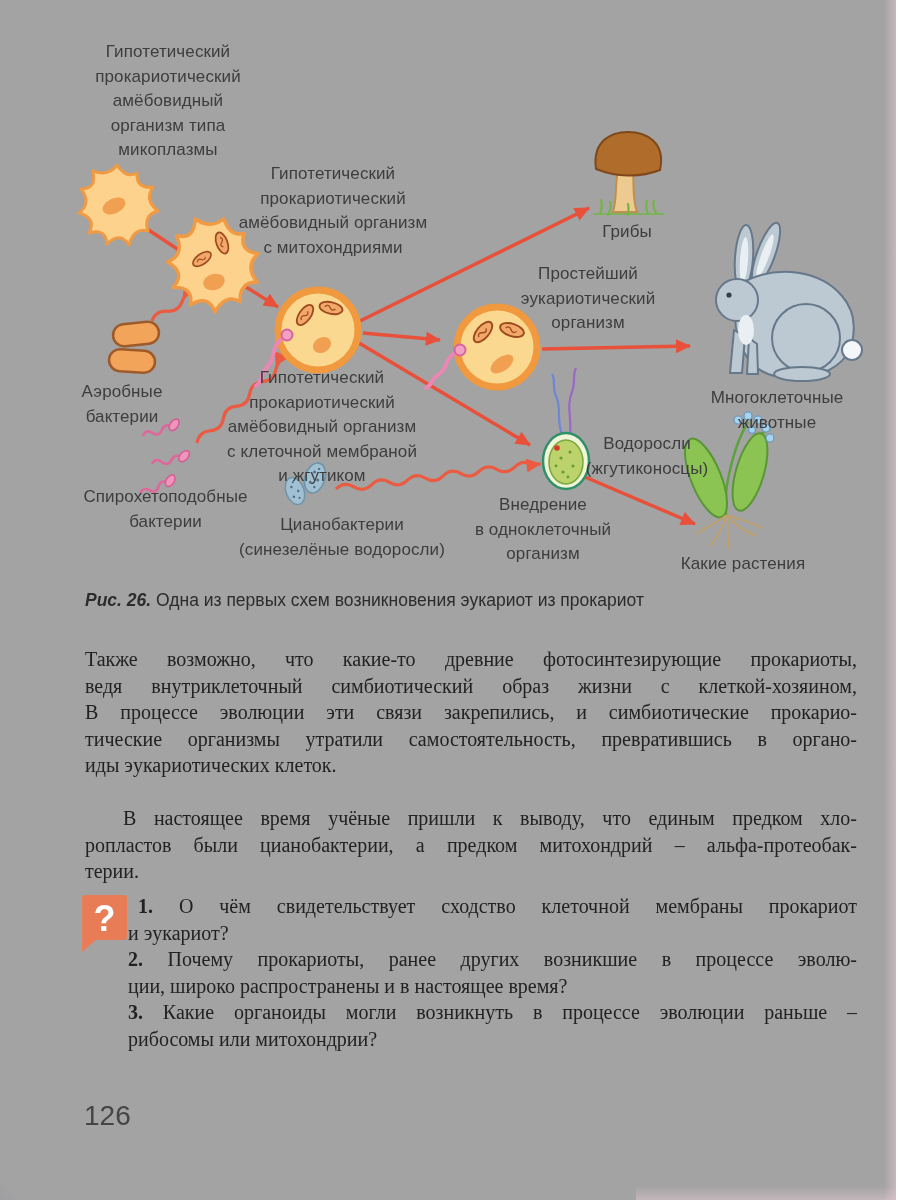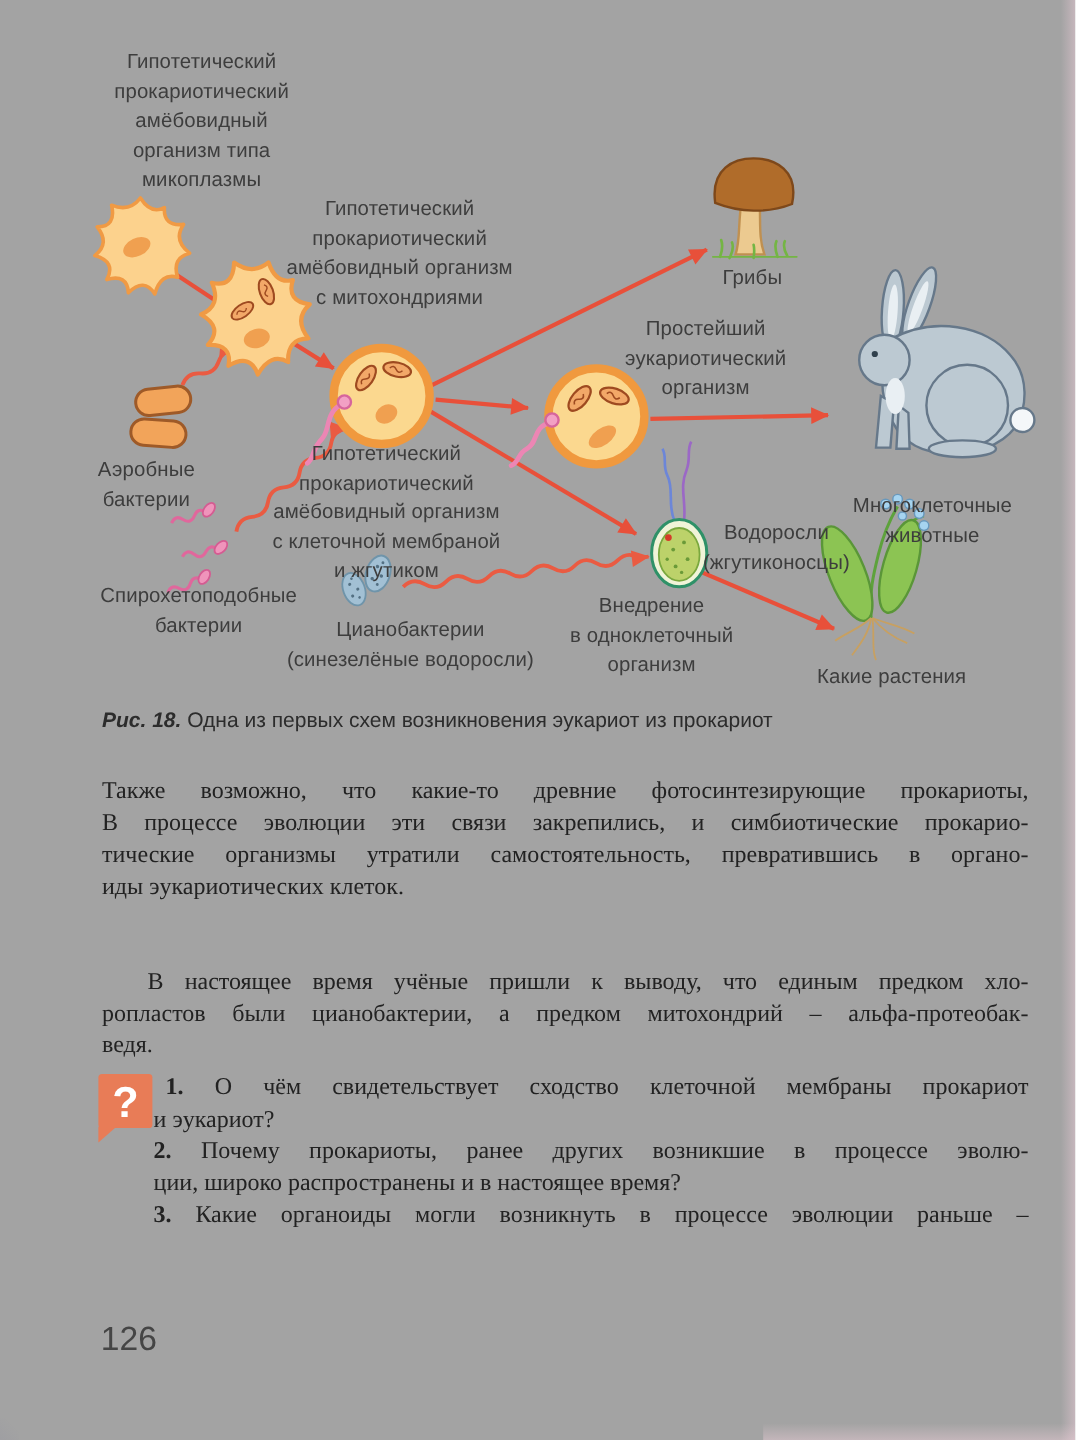--- a/index.html
+++ b/index.html
@@ -223,58 +223,62 @@
 с клеточной мембраной
 и жгутиком</div>
     <div class="dlabel" style="left:58px;top:485px;width:215px;">Спирохетоподобные
 бактерии</div>
     <div class="dlabel" style="left:218px;top:513px;width:248px;">Цианобактерии
 (синезелёные водоросли)</div>
     <div class="dlabel" style="left:577px;top:220px;width:100px;">Грибы</div>
     <div class="dlabel" style="left:496px;top:262px;width:184px;">Простейший
 эукариотический
 организм</div>
-    <div class="dlabel" style="left:672px;top:386px;width:210px;margin-top:24px;">Многоклеточные
+    <div class="dlabel" style="left:672px;top:386px;width:210px;">Многоклеточные
 животные</div>
     <div class="dlabel" style="left:562px;top:432px;width:170px;">Водоросли
 (жгутиконосцы)</div>
     <div class="dlabel" style="left:448px;top:493px;width:190px;text-align:center;">Внедрение
 в одноклеточный
 организм</div>
     <div class="dlabel" style="left:648px;top:552px;width:190px;">Какие растения</div>
   </div>
 
   <div class="caption">
-    <span class="cap-label">Рис. 18.</span>
+    <span class="cap-label">Рис. 26.</span>
     <span class="cap-text">Одна из первых схем возникновения эукариот из прокариот</span>
   </div>
 
   <div class="bodytext jpara" style="top:646px;">
       <div class="tline">Также возможно, что какие-то древние фотосинтезирующие прокариоты,</div>
+      <div class="tline">ведя внутриклеточный симбиотический образ жизни с клеткой-хозяином,</div>
       <div class="tline">В процессе эволюции эти связи закрепились, и симбиотические прокарио-</div>
       <div class="tline">тические организмы утратили самостоятельность, превратившись в органо-</div>
       <div class="tline">иды эукариотических клеток.</div>
     </div>
   <div class="bodytext jpara indent" style="top:805px;">
       <div class="tline">В настоящее время учёные пришли к выводу, что единым предком хло-</div>
       <div class="tline">ропластов были цианобактерии, а предком митохондрий – альфа-протеобак-</div>
-      <div class="tline">ведя.</div>
+      <div class="tline">терии.</div>
     </div>
 
   <div class="qicon"><span>?</span></div>
   <div class="questions">
     <div class="qfirst q1first"><b class="qnum">1.</b> <span>О чём свидетельствует сходство клеточной мембраны прокариот</span></div>
     <div class="jpara">
         <div class="tline">и эукариот?</div>
       </div>
     <div class="qfirst"><b class="qnum">2.</b> <span>Почему прокариоты, ранее других возникшие в процессе эволю-</span></div>
     <div class="jpara">
         <div class="tline">ции, широко распространены и в настоящее время?</div>
       </div>
     <div class="qfirst"><b class="qnum">3.</b> <span>Какие органоиды могли возникнуть в процессе эволюции раньше –</span></div>
+    <div class="jpara">
+        <div class="tline">рибосомы или митохондрии?</div>
+      </div>
   </div>
 
   <div class="pagenum">126</div>
 
   <div class="edge-right"></div>
   <div class="edge-bottom"></div>
   <div class="edge-corner"></div>
 </div>
 
 </body></html>

